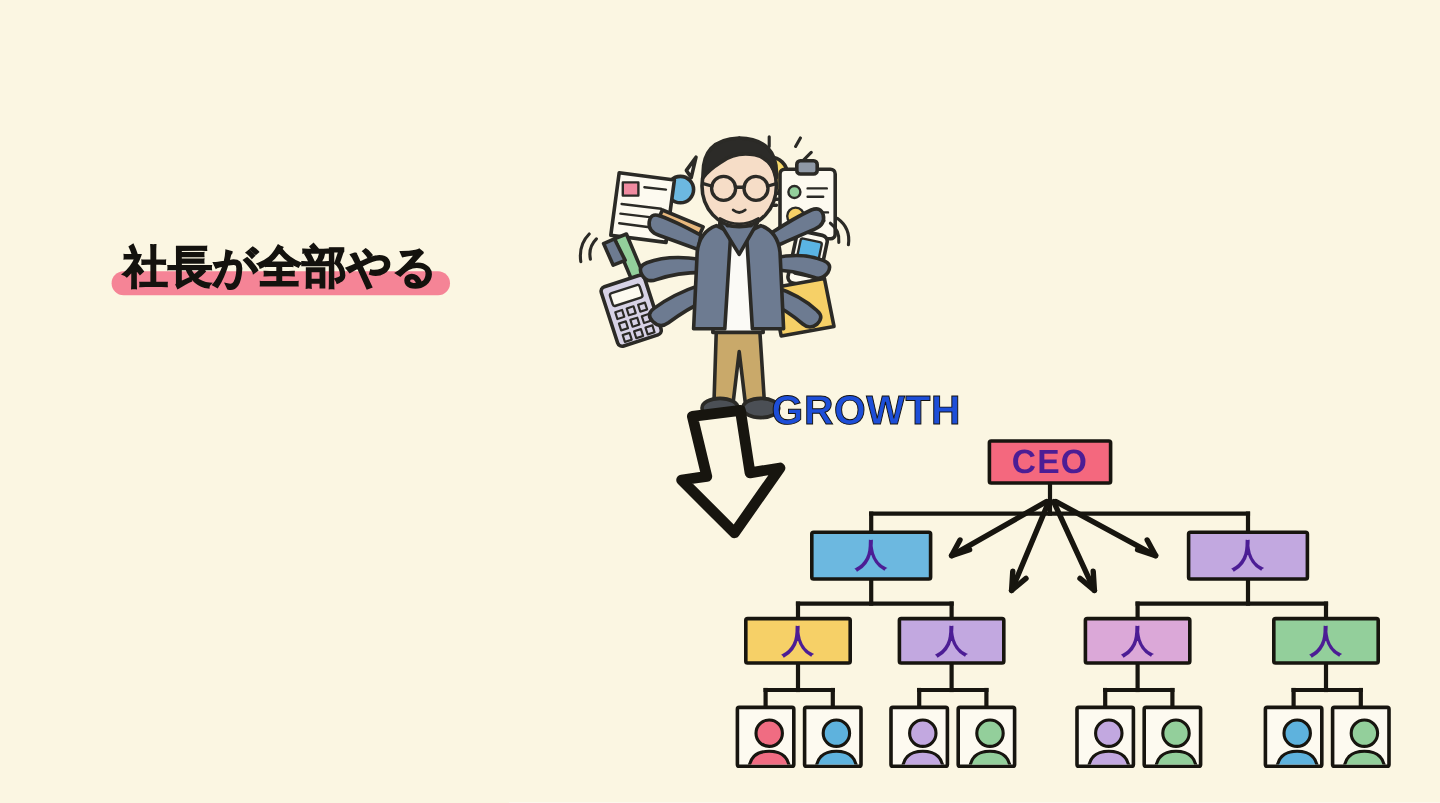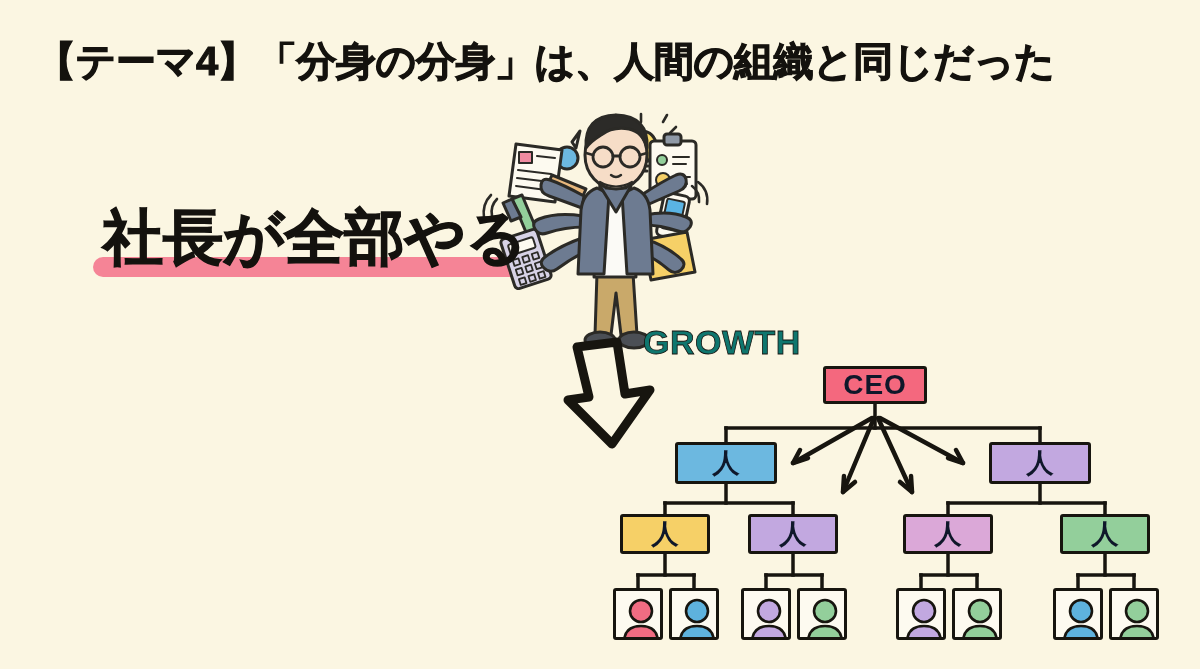--- a/index.html
+++ b/index.html
@@ -49,36 +49,36 @@
     border-radius: 10px;
     z-index: 0;
   }
   .phrase .txt {
     position: relative;
     z-index: 1;
   }
   #phrase-top {
     left: 103px;
     top: 198px;
-    font-size: 60px;
+    font-size: 37px;
   }
   #phrase-bottom {
     left: 92px;
     top: 500px;
     font-size: 44px;
   }
 
   
   .growth-label {
     position: absolute;
     left: 643px;
     top: 323px;
     font-size: 34px;
     font-weight: 700;
-    color: #0f766e;
+    color: #1d4ed8;
     letter-spacing: 0.5px;
     -webkit-text-stroke: 0.8px #14120e;
   }
 
   
   .layer {
     position: absolute;
     left: 0;
     top: 0;
     width: 1200px;
@@ -91,40 +91,39 @@
 
   .node {
     position: absolute;
     box-sizing: border-box;
     border: 3px solid #17150f;
     border-radius: 3px;
     display: flex;
     align-items: center;
     justify-content: center;
     font-weight: 700;
-    color: #0f172a;
+    color: #4c1d95;
   }
   .node.lvl0 { font-size: 28px; letter-spacing: 1px; }
   .node.lvl1, .node.lvl2 { font-size: 27px; }
 
   .avatar-box {
     position: absolute;
     box-sizing: border-box;
     border: 3px solid #17150f;
     border-radius: 3px;
     background: #fdfaf0;
     overflow: hidden;
   }
 </style>
 </head>
 <body>
 
 <div class="slide">
 
-  <div class="title">【テーマ4】「分身の分身」は、人間の組織と同じだった</div>
 
   <div class="phrase" id="phrase-top">
     <span class="marker"></span>
     <span class="txt">社長が全部やる</span>
   </div>
 
 
   <svg class="layer" viewBox="0 0 1200 669">
     <g stroke="#2b2a26" stroke-width="3" stroke-linejoin="round" stroke-linecap="round" fill="none">
 

